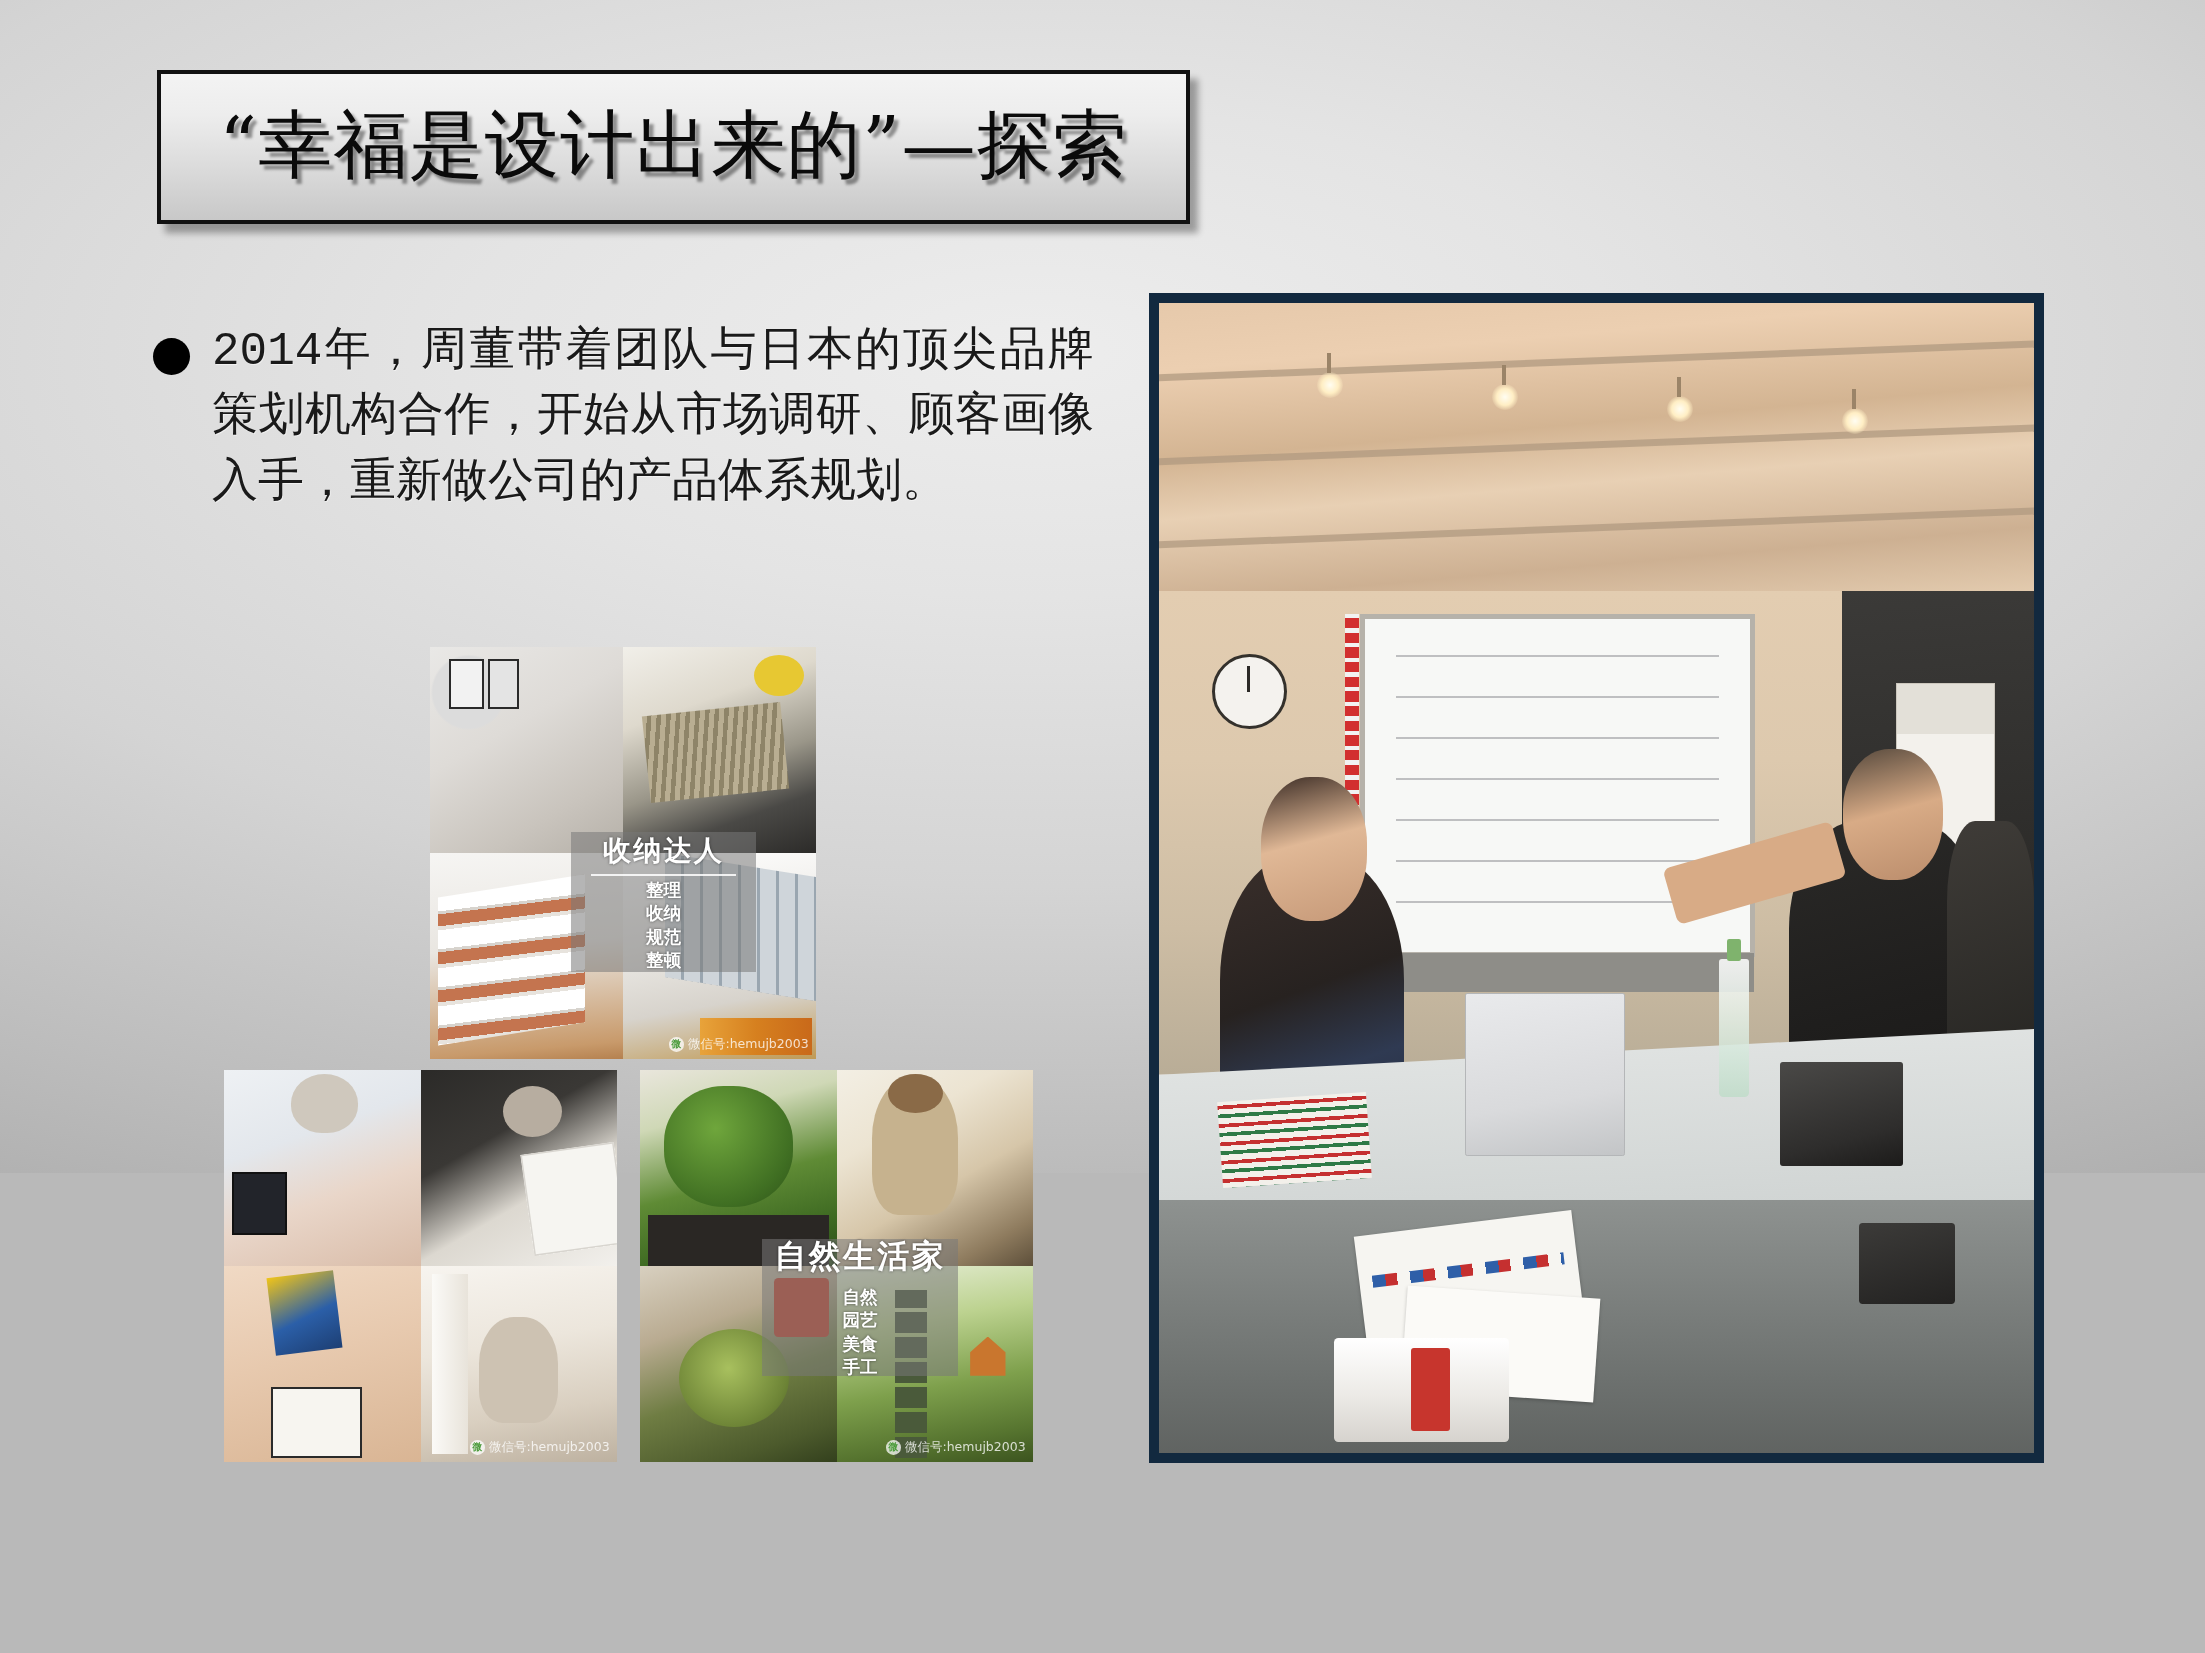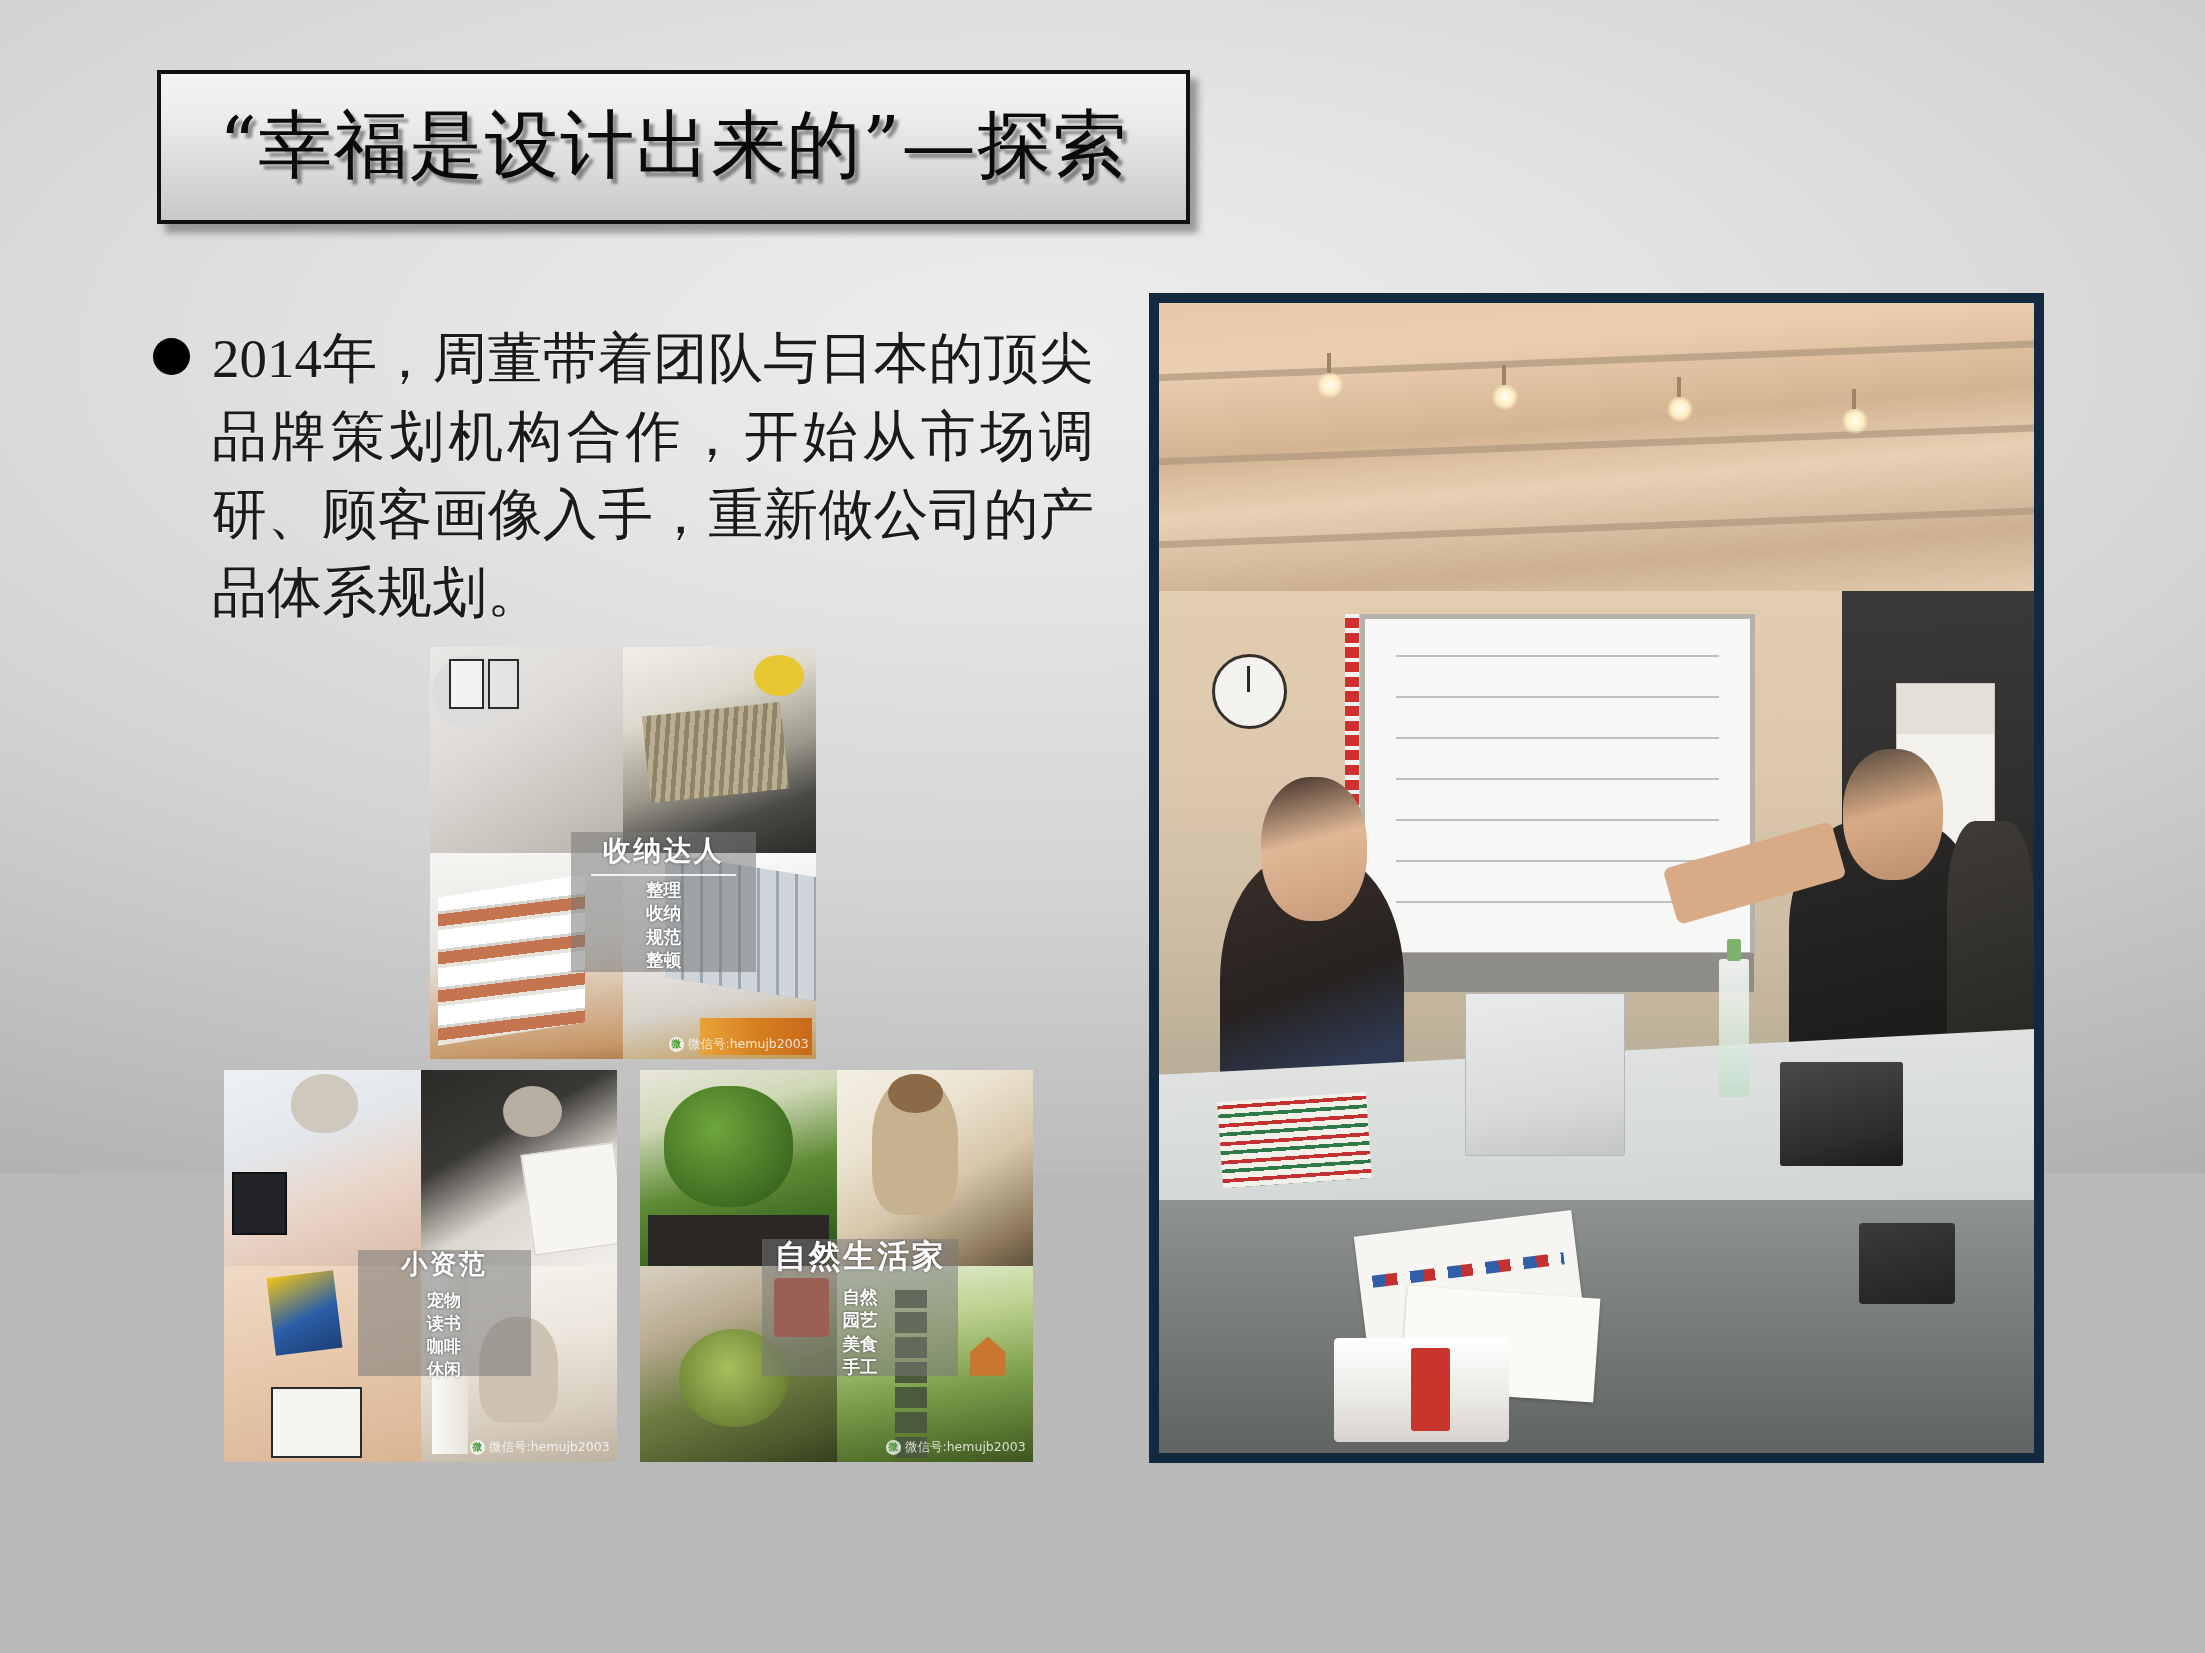--- a/index.html
+++ b/index.html
@@ -32,22 +32,22 @@
   
   .bullet-row{
     position:absolute;left:153px;top:320px;width:1000px;
     display:flex;align-items:flex-start;
   }
   .bullet-dot{
     width:37px;height:37px;border-radius:50%;background:#000;
     flex:0 0 auto;margin-top:18.4px;margin-right:22px;
   }
   .bullet-text{
-    font-family:Liberation Serif, serif;
-    font-size:55px;line-height:1.42;color:#1a1a1a;
+    font-family:Liberation Mono, monospace;
+    font-size:46px;line-height:1.42;color:#1a1a1a;
     width:882px;text-align:justify;
     text-shadow:0.7px 0.7px 0.7px rgba(255,255,255,0.55);
   }
   
   .collage{position:absolute;overflow:hidden;background:#cfcfcf;}
   .collage .grid{position:absolute;inset:0;display:grid;}
   .cell{position:relative;overflow:hidden;}
   
   .cap{
     position:absolute;z-index:6;
@@ -233,30 +233,20 @@
     </div>
   </div>
 
   <div class="collage" id="collage-xiaozi">
     <div class="grid">
       <div class="cell c2a"></div>
       <div class="cell c2b"></div>
       <div class="cell c2c"></div>
       <div class="cell c2d"></div>
     </div>
-    <div class="cap" style="left:34%;top:46%;width:44%;height:32%;">
-      <div class="cap-main" style="font-size:26.5px;margin-bottom:3.7px;">小资范</div>
-      <div class="cap-rule" style="width:76%;height:1.5px;margin-bottom:4.4px;"></div>
-      <div class="cap-sub" style="font-size:17px;line-height:1.25;gap:1.5px 8.8px;">
-        <span>宠物</span>
-        <span>读书</span>
-        <span>咖啡</span>
-        <span>休闲</span>
-      </div>
-    </div>
     <div class="wm">
       <span class="wm-badge">微</span>
       <span>微信号:hemujb2003</span>
     </div>
   </div>
 
   <div class="collage" id="collage-ziran">
     <div class="grid">
       <div class="cell c3a"></div>
       <div class="cell c3b"></div>

